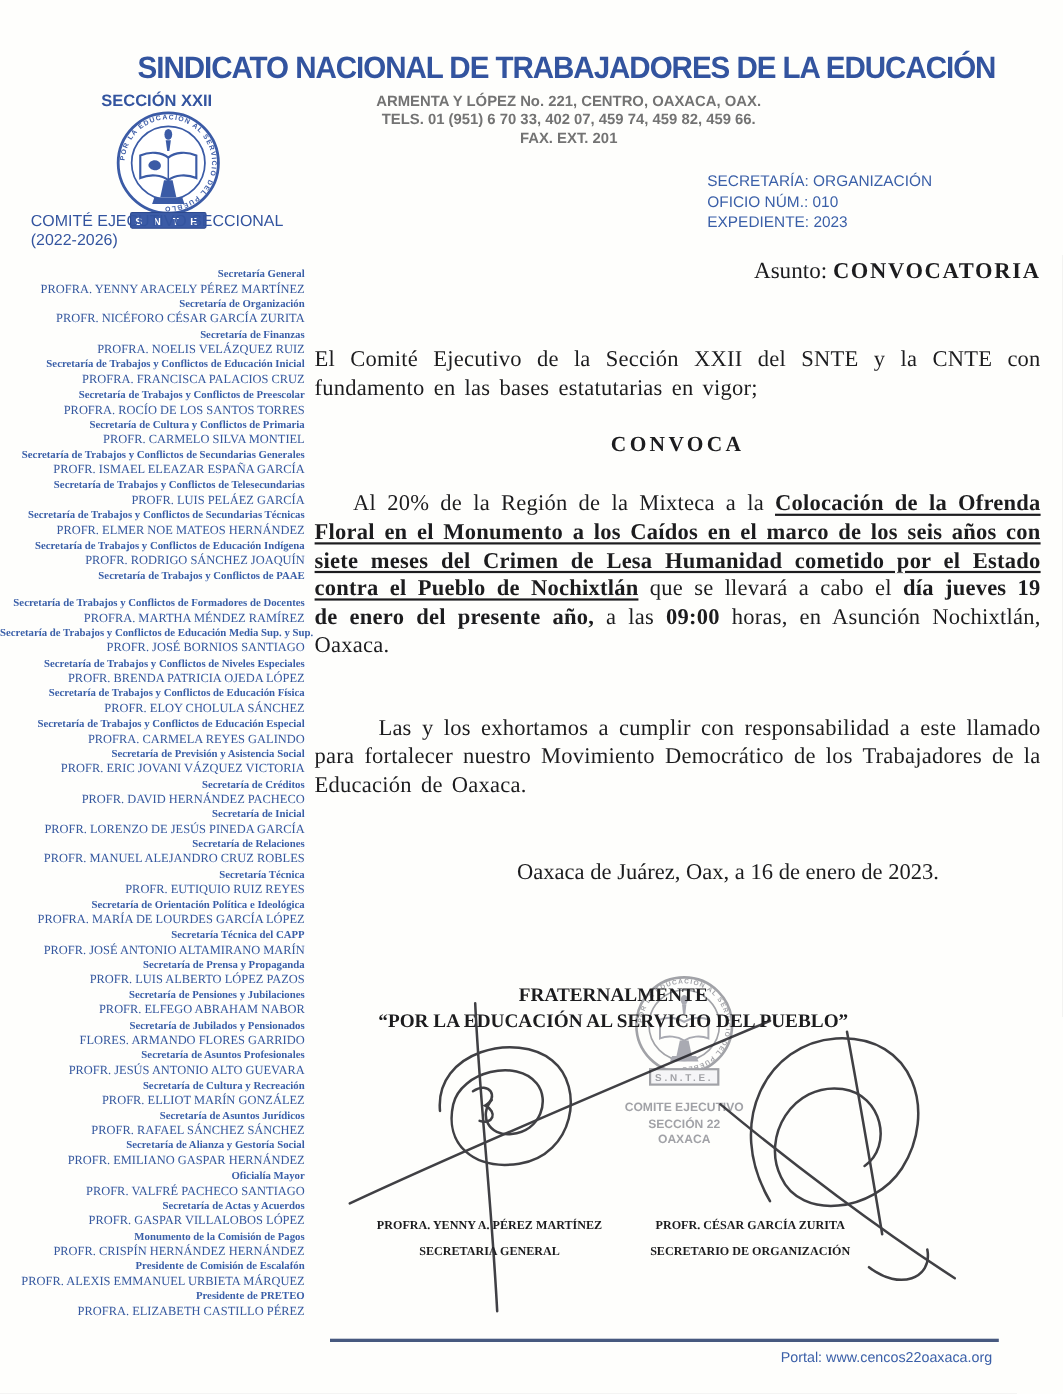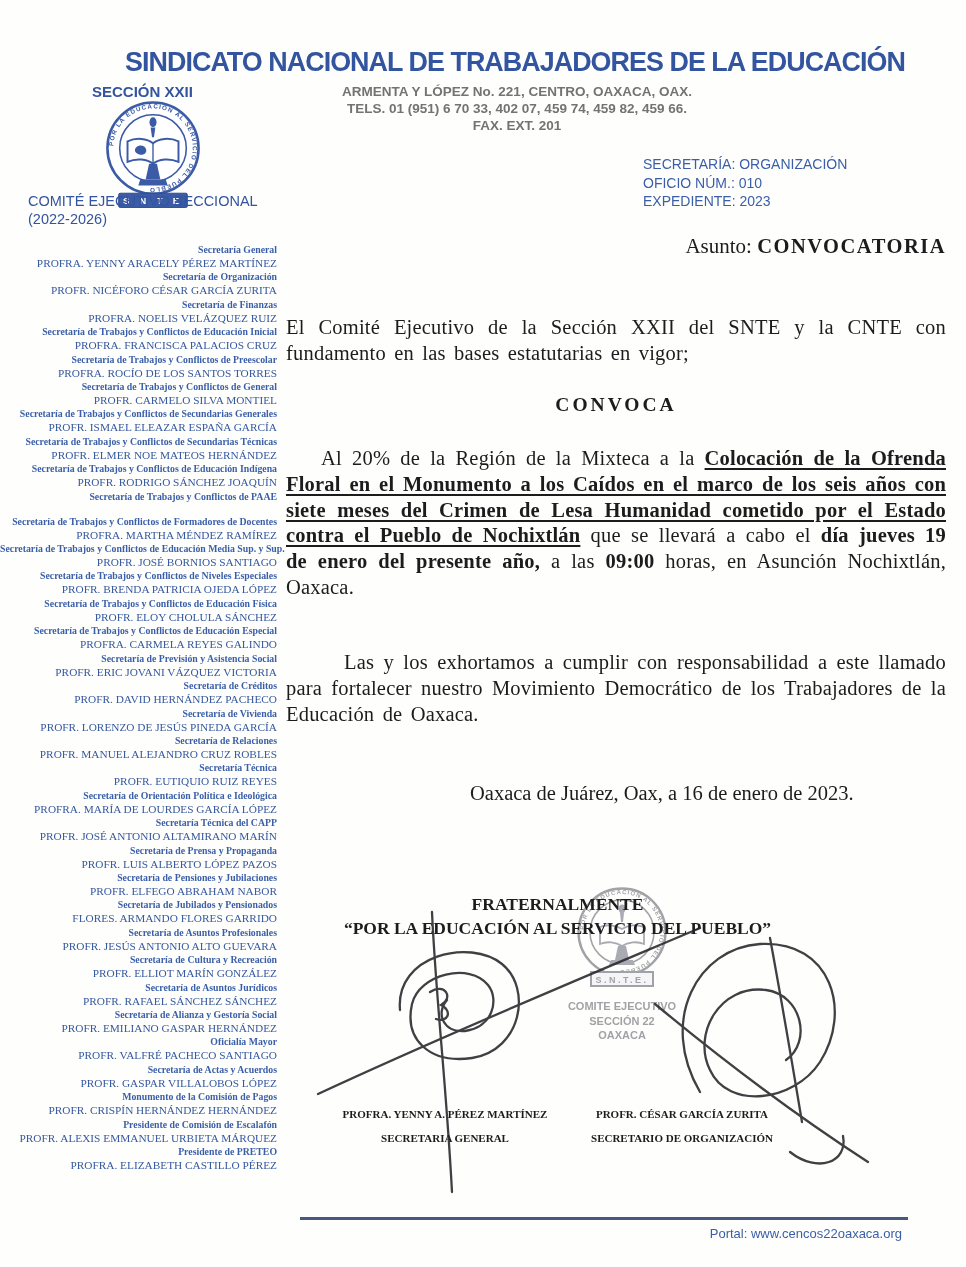--- a/index.html
+++ b/index.html
@@ -110,28 +110,32 @@
       </div>
       <div class="sb-item">
         <div class="sb-title">Secretaría de Trabajos y Conflictos de Educación Inicial</div>
         <div class="sb-name">PROFRA. FRANCISCA PALACIOS CRUZ</div>
       </div>
       <div class="sb-item">
         <div class="sb-title">Secretaría de Trabajos y Conflictos de Preescolar</div>
         <div class="sb-name">PROFRA. ROCÍO DE LOS SANTOS TORRES</div>
       </div>
       <div class="sb-item">
-        <div class="sb-title">Secretaría de Trabajos y Conflictos de General</div>
+        <div class="sb-title">Secretaría de Cultura y Conflictos de Primaria</div>
         <div class="sb-name">PROFR. CARMELO SILVA MONTIEL</div>
       </div>
       <div class="sb-item">
         <div class="sb-title">Secretaría de Trabajos y Conflictos de Secundarias Generales</div>
         <div class="sb-name">PROFR. ISMAEL ELEAZAR ESPAÑA GARCÍA</div>
       </div>
       <div class="sb-item">
+        <div class="sb-title">Secretaría de Trabajos y Conflictos de Telesecundarias</div>
+        <div class="sb-name">PROFR. LUIS PELÁEZ GARCÍA</div>
+      </div>
+      <div class="sb-item">
         <div class="sb-title">Secretaría de Trabajos y Conflictos de Secundarias Técnicas</div>
         <div class="sb-name">PROFR. ELMER NOE MATEOS HERNÁNDEZ</div>
       </div>
       <div class="sb-item">
         <div class="sb-title">Secretaría de Trabajos y Conflictos de Educación Indígena</div>
         <div class="sb-name">PROFR. RODRIGO SÁNCHEZ JOAQUÍN</div>
       </div>
       <div class="sb-item" style="margin-bottom: 12px;">
         <div class="sb-title">Secretaría de Trabajos y Conflictos de PAAE</div>
       </div>
@@ -157,21 +161,21 @@
       </div>
       <div class="sb-item">
         <div class="sb-title">Secretaría de Previsión y Asistencia Social</div>
         <div class="sb-name">PROFR. ERIC JOVANI VÁZQUEZ VICTORIA</div>
       </div>
       <div class="sb-item">
         <div class="sb-title">Secretaría de Créditos</div>
         <div class="sb-name">PROFR. DAVID HERNÁNDEZ PACHECO</div>
       </div>
       <div class="sb-item">
-        <div class="sb-title">Secretaría de Vivienda</div>
+        <div class="sb-title">Secretaría de Inicial</div>
         <div class="sb-name">PROFR. LORENZO DE JESÚS PINEDA GARCÍA</div>
       </div>
       <div class="sb-item">
         <div class="sb-title">Secretaría de Relaciones</div>
         <div class="sb-name">PROFR. MANUEL ALEJANDRO CRUZ ROBLES</div>
       </div>
       <div class="sb-item">
         <div class="sb-title">Secretaría Técnica</div>
         <div class="sb-name">PROFR. EUTIQUIO RUIZ REYES</div>
       </div>

